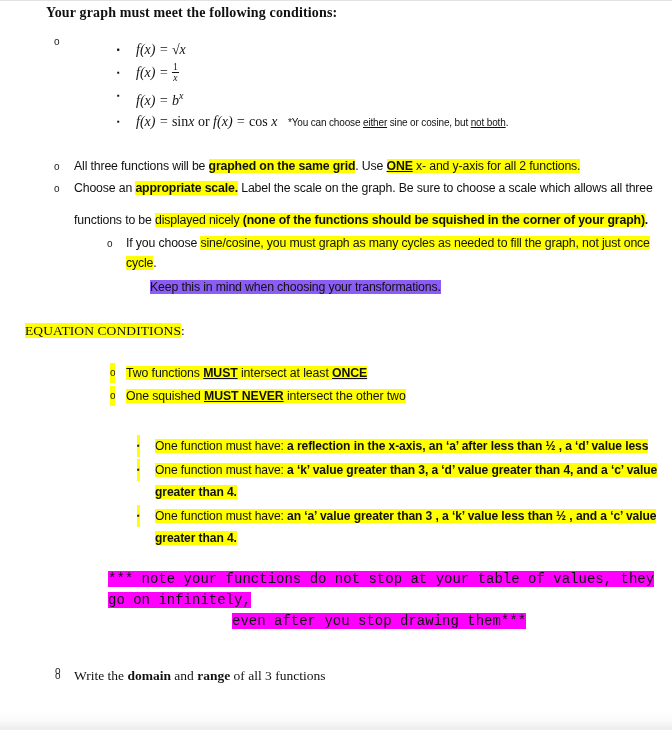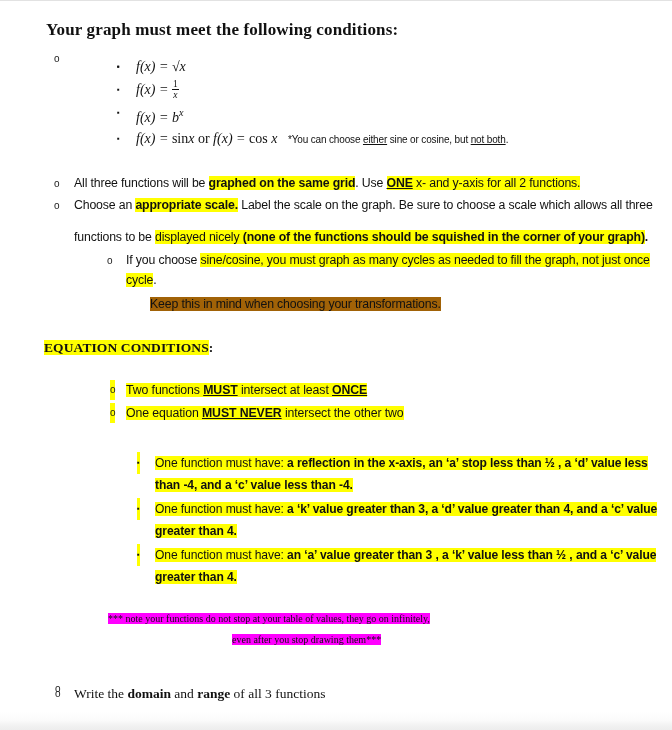--- a/index.html
+++ b/index.html
@@ -32,25 +32,25 @@
     height: 18px;
     background: linear-gradient(to bottom, #ffffff 0%, #fbfbfb 45%, #f1f1f1 78%, #ededed 100%);
   }
   .content {
     position: relative;
     padding: 0;
   }
 
   h1.doc-title {
     font-family: "Liberation Serif", "DejaVu Serif", serif;
-    font-size: 17px;
+    font-size: 14px;
     font-weight: bold;
     letter-spacing: 0.15px;
     margin: 0;
-    padding: 20px 0 0 46px;
+    padding: 3px 0 0 46px;
     line-height: 17px;
   }
 
   
   .row {
     position: relative;
     display: block;
     line-height: 19.5px;
   }
   .bullet-o {
@@ -123,21 +123,21 @@
   .lvl-eq {
     padding: 0 0 0 126px;
     font-size: 12.3px;
     line-height: 20px;
     letter-spacing: -0.1px;
   }
   .lvl-eq > .bullet-o { left: 110px; line-height: 20px; }
 
   
   .hl-yellow { background: #FFFF00; }
-  .hl-gray   { background: #a16207; }
+  .hl-gray   { background: #8b5cf6; }
   .hl-pink   { background: #FF00FF; }
 
   b, .b { font-weight: bold; }
   u, .u { text-decoration: underline; }
   .bu { font-weight: bold; text-decoration: underline; }
 
   
   .math {
     font-family: "Liberation Serif", "DejaVu Serif", serif;
     font-style: italic;
@@ -169,31 +169,31 @@
   .note-after {
     font-family: "Liberation Sans", sans-serif;
     font-style: normal;
     font-size: 10px;
     letter-spacing: -0.15px;
   }
 
   
   .section-heading {
     font-family: "Liberation Serif", "DejaVu Serif", serif;
-    font-weight: bold;
+    font-weight: normal;
     font-size: 13.5px;
-    padding-left: 44px;
+    padding-left: 25px;
     line-height: 20px;
     letter-spacing: 0.1px;
   }
 
   
   .pink-note {
-    font-family: Liberation Serif, serif;
-    font-size: 10px;
+    font-family: Liberation Mono, monospace;
+    font-size: 14px;
     line-height: 21px;
   }
   .pink-line1 { padding-left: 108px; }
   .pink-line2 { padding-left: 232px; }
 </style>
 </head>
 <body>
 
 <div class="page">
   <div class="content">
@@ -263,29 +263,28 @@
 
     <div class="row lvl-eq">
       <span class="bullet-o hl-yellow">o</span>
       <span class="txt"><span class="hl-yellow"><span>Two functions </span><b class="bu">MUST</b><span> intersect at least </span><b class="bu">ONCE</b></span></span>
     </div>
 
     <div style="height:3px"></div>
 
     <div class="row lvl-eq">
       <span class="bullet-o hl-yellow">o</span>
-      <span class="txt"><span class="hl-yellow"><span>One equation </span><b class="bu">MUST NEVER</b><span> intersect the other two</span></span></span>
+      <span class="txt"><span class="hl-yellow"><span>One squished </span><b class="bu">MUST NEVER</b><span> intersect the other two</span></span></span>
     </div>
 
     <div style="height:29px"></div>
 
     <div class="row lvl3">
       <span class="bullet-sq hl-yellow">▪</span>
-      <span class="txt"><span class="hl-yellow">One function must have: </span><b class="hl-yellow">a reflection in the x-axis,   an ‘a’ stop less than ½ , a ‘d’ value less</b></span>
-      <span class="txt" style="display:block"><b class="hl-yellow">than -4,  and  a ‘c’ value less than -4.</b></span>
+      <span class="txt"><span class="hl-yellow">One function must have: </span><b class="hl-yellow">a reflection in the x-axis,   an ‘a’ after less than ½ , a ‘d’ value less</b></span>
     </div>
 
     <div style="height:2px"></div>
 
     <div class="row lvl3">
       <span class="bullet-sq hl-yellow">▪</span>
       <span class="txt"><span class="hl-yellow">One function must have:  </span><b class="hl-yellow">a ‘k’ value greater than 3,  a ‘d’ value greater than 4, and a ‘c’ value</b></span>
       <span class="txt" style="display:block"><b class="hl-yellow">greater than 4.</b></span>
     </div>
 

